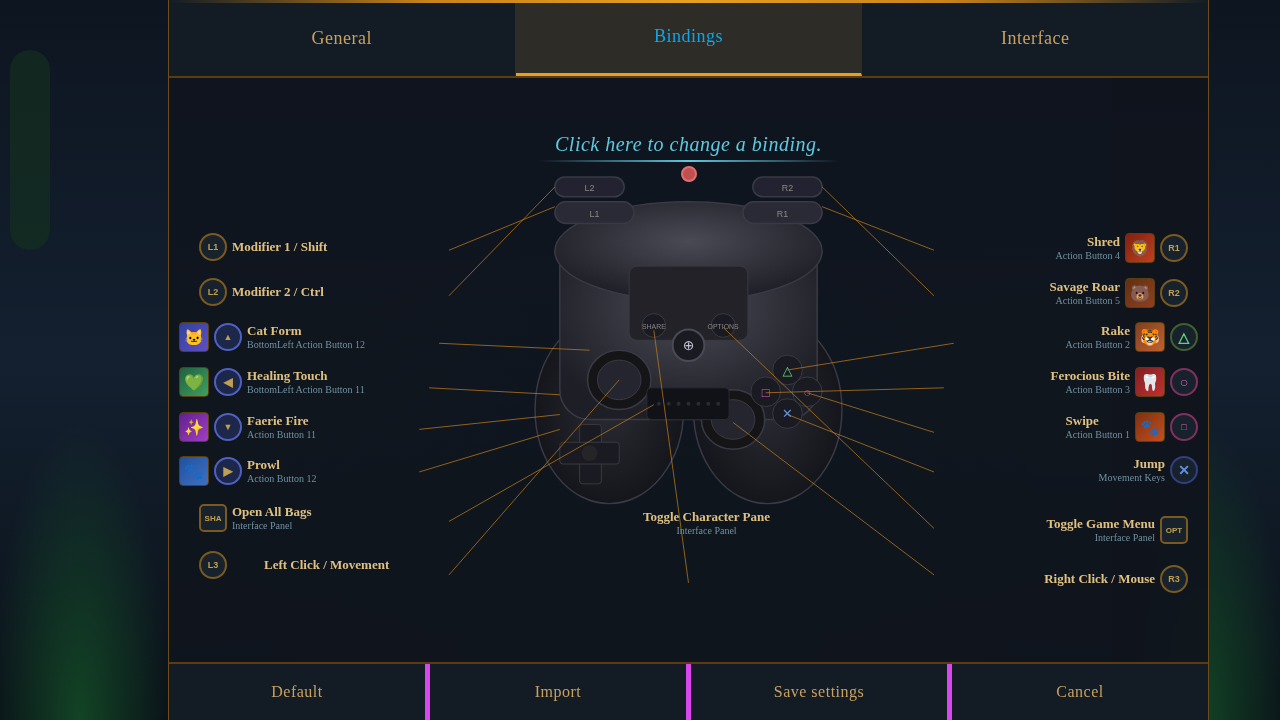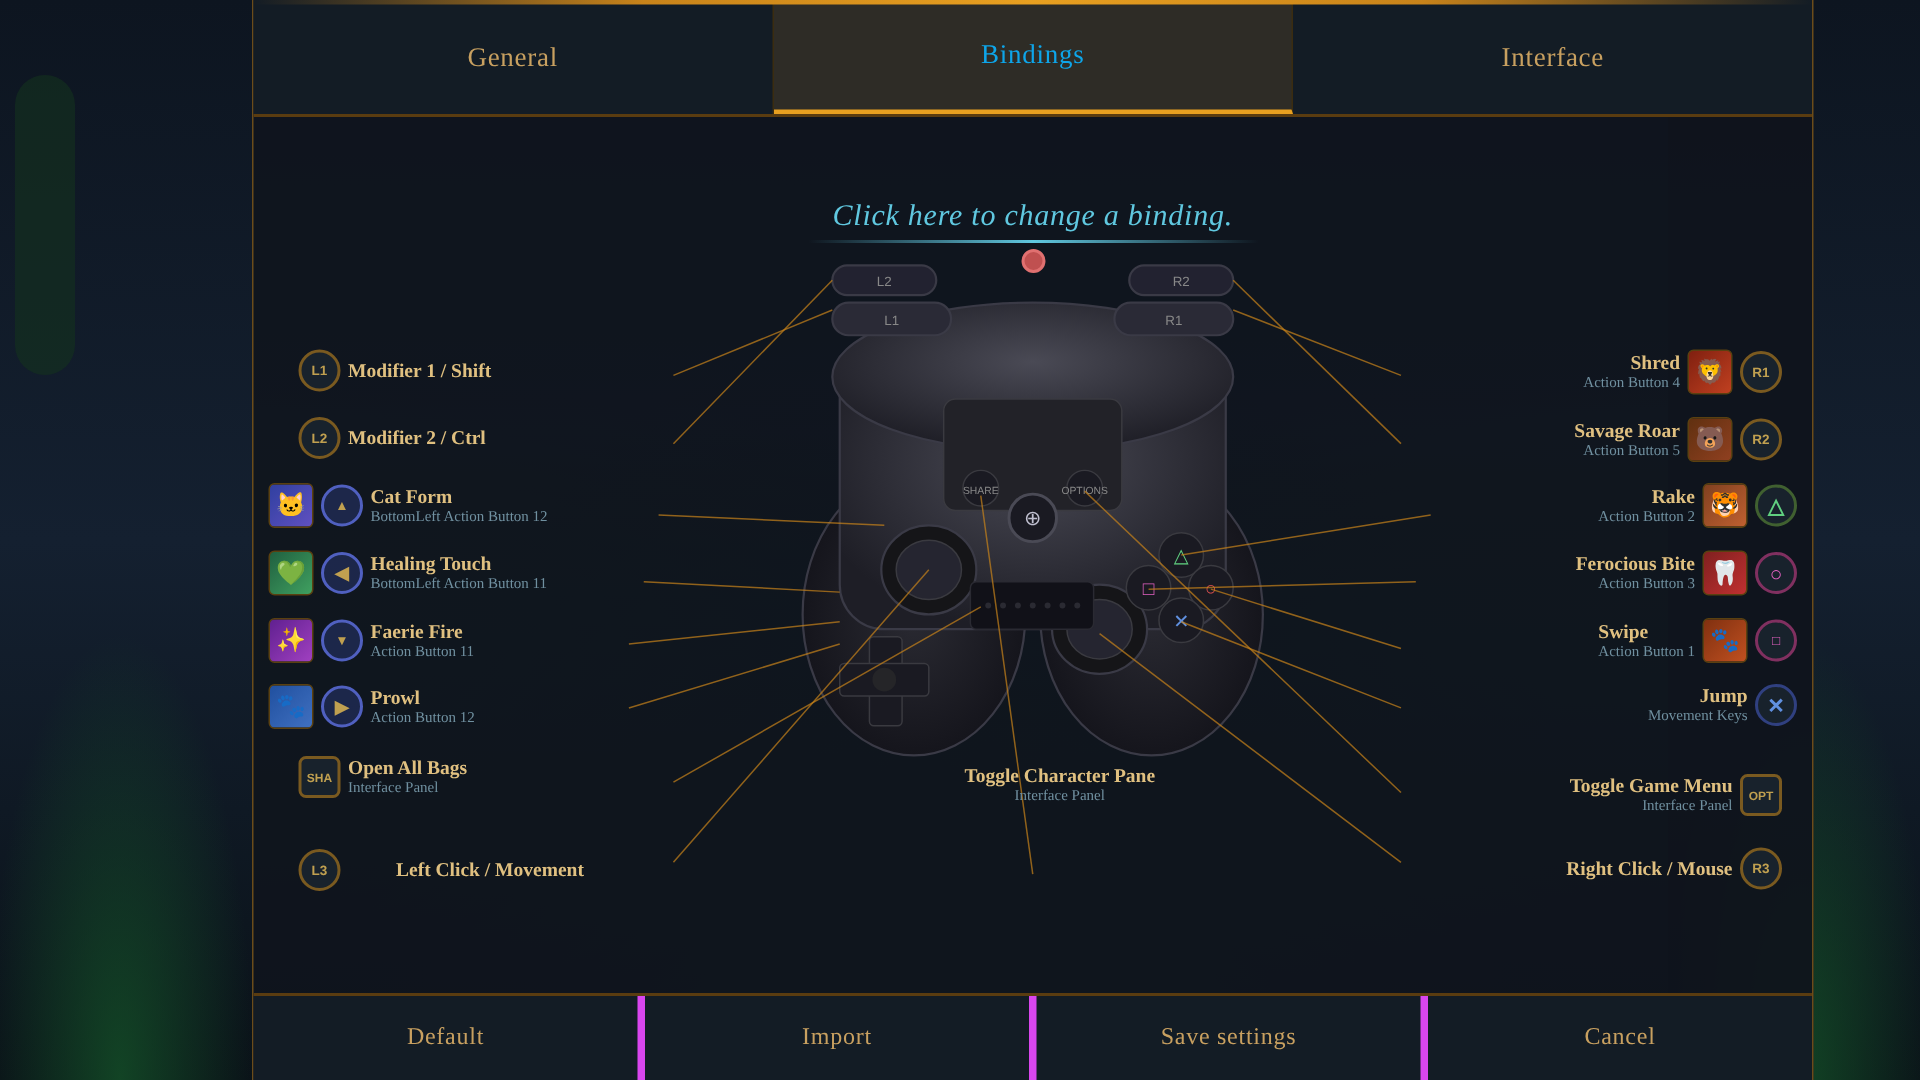--- a/index.html
+++ b/index.html
@@ -420,21 +420,21 @@
     </div>
 
     <div class="label-group" style="top:426px;left:30px;">
       <div class="badge rect">SHA</div>
       <div class="label-text-block">
         <span class="label-main">Open All Bags</span>
         <span class="label-secondary">Interface Panel</span>
       </div>
     </div>
 
-    <div class="label-group" style="top:488px;left:30px;gap:37px;">
+    <div class="label-group" style="top:473px;left:30px;gap:37px;">
       <div class="badge">L3</div>
       <div class="label-text-block">
         <span class="label-main">Left Click / Movement</span>
       </div>
     </div>
 
     <div class="label-group" style="top:155px;right:20px;flex-direction:row-reverse;">
       <div class="badge">R1</div>
       <div class="ico" style="background:linear-gradient(135deg,#802010,#c04020);">🦁</div>
       <div class="label-text-block" style="text-align:right;">

